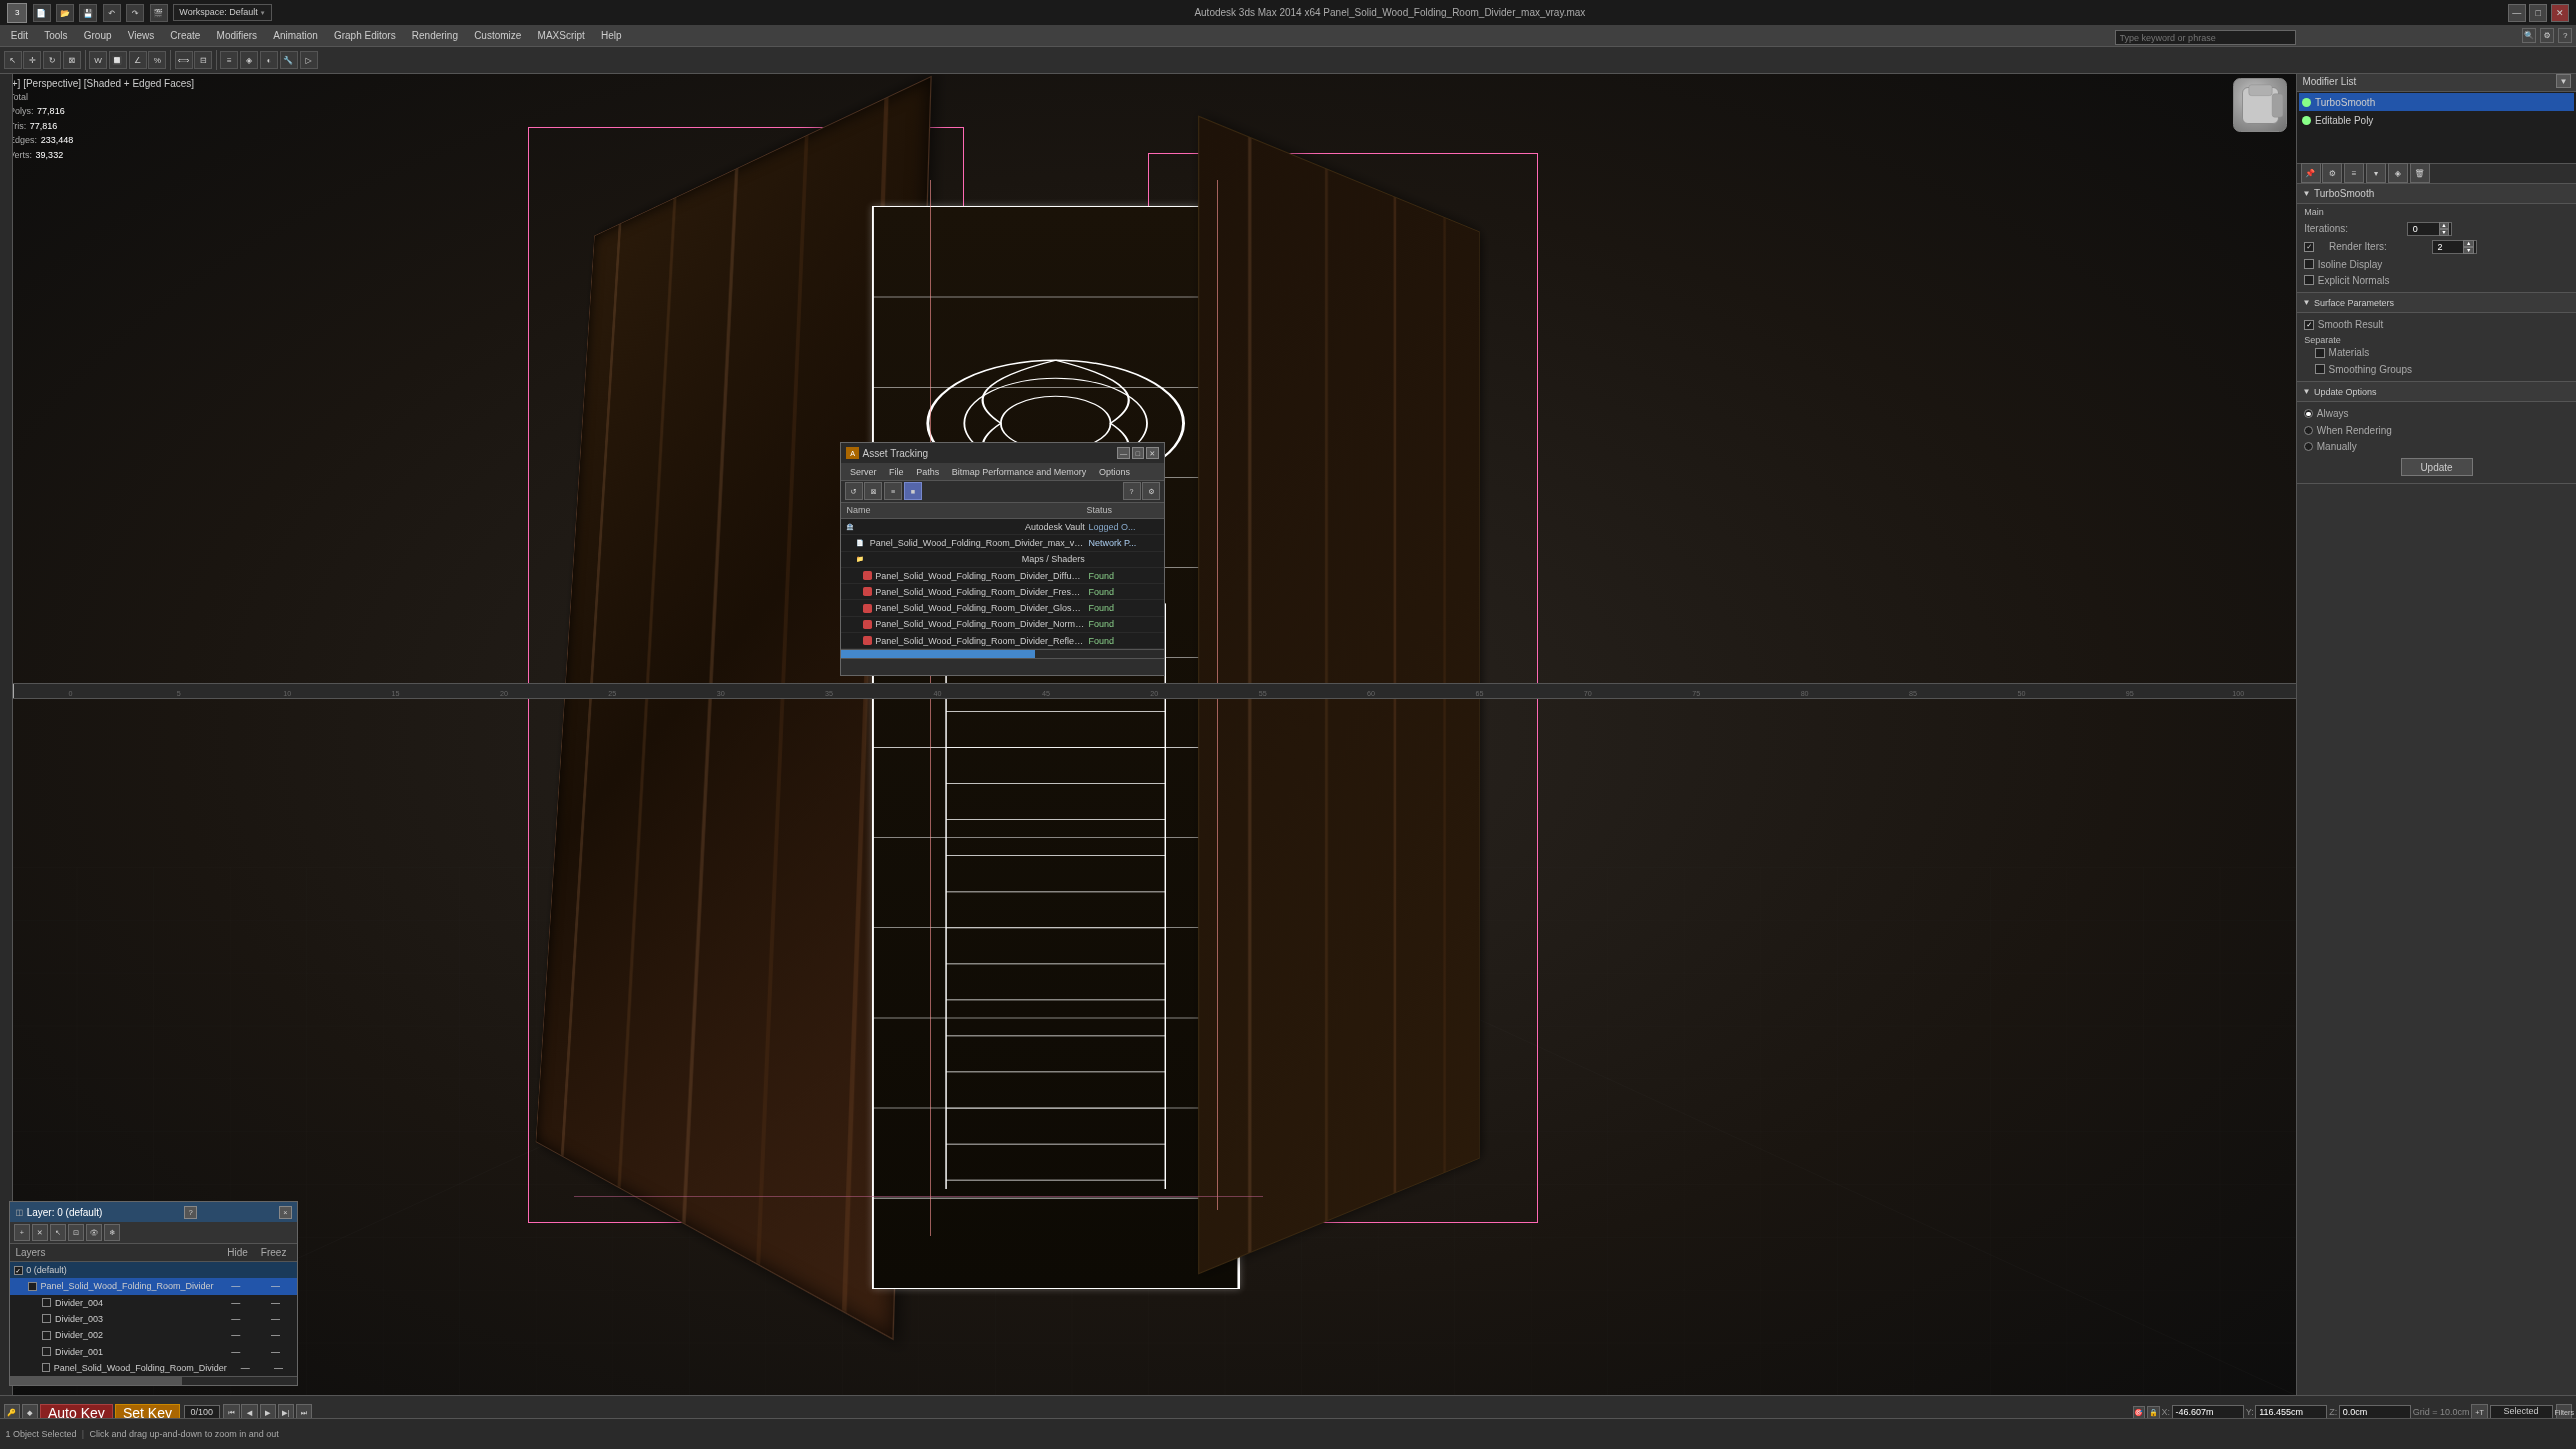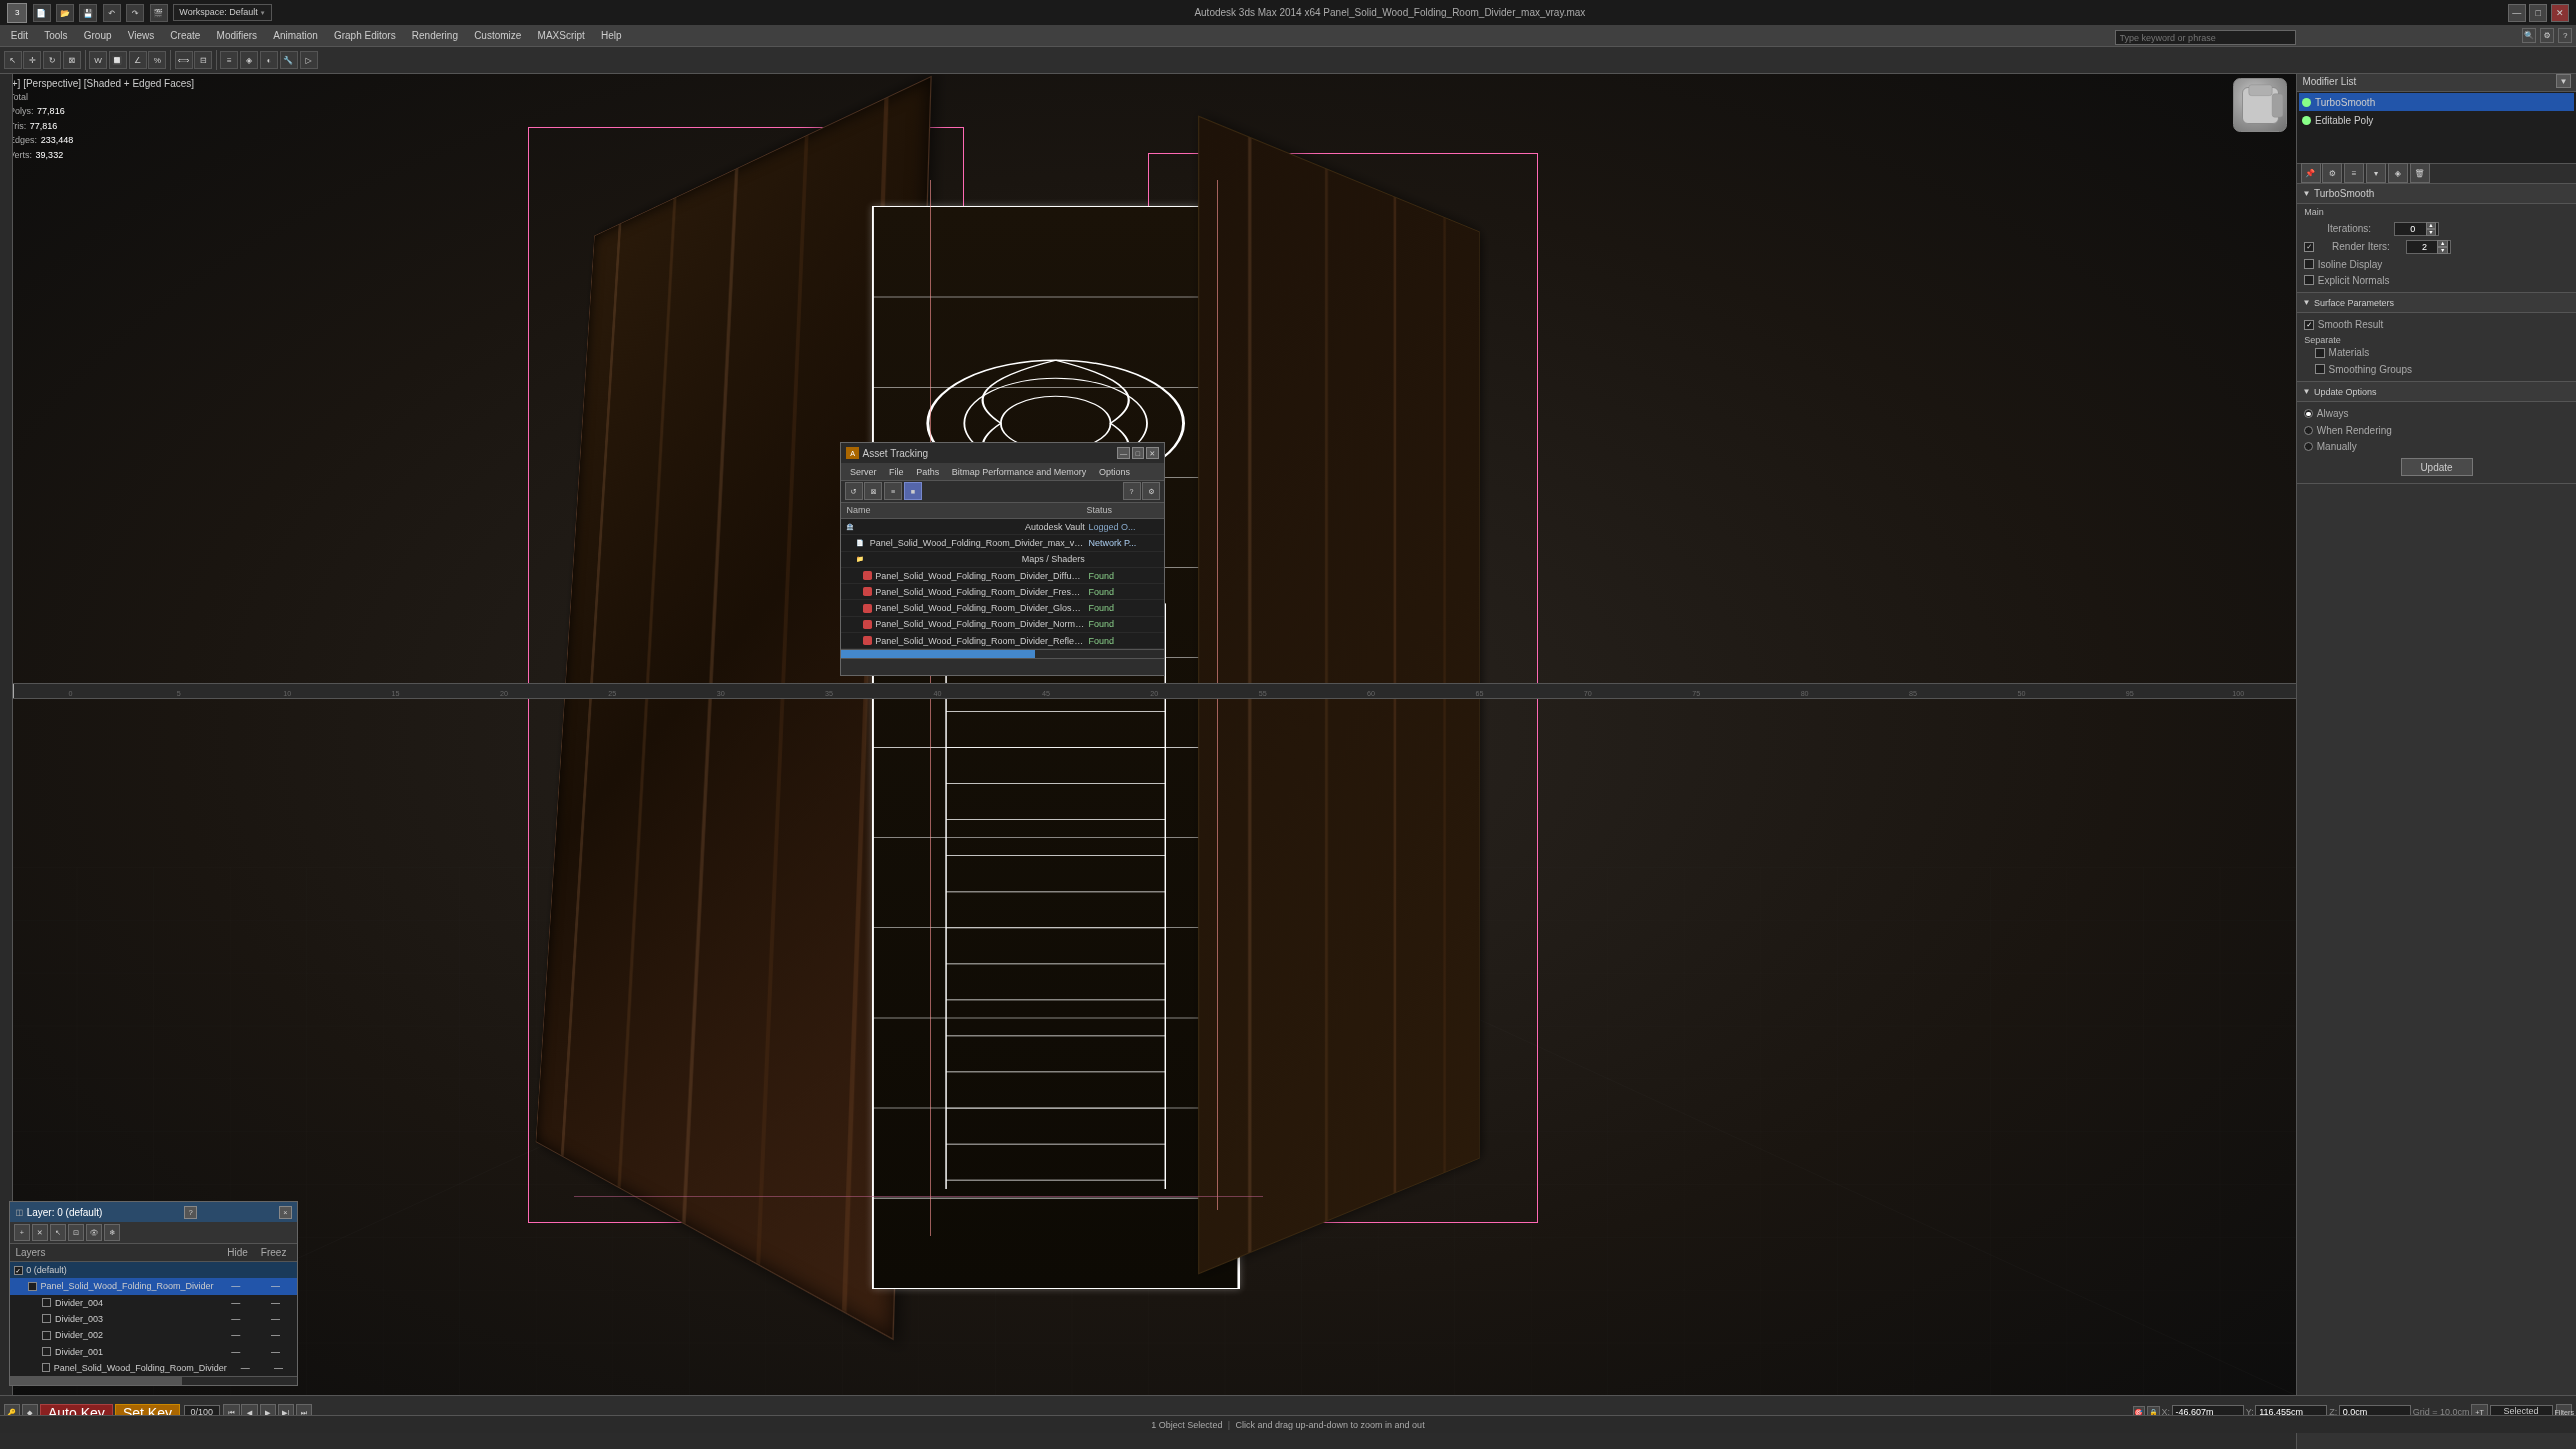--- a/index.html
+++ b/index.html
@@ -335,22 +335,21 @@
       font-size: 8.1px;
     }
     .section-content {
       padding: 3.6px 7.2px;
       border-bottom: 0.9px solid #555;
     }
     .prop-row {
       display: flex;
       align-items: center;
       height: 18px;
-      gap: 0;
-      text-align: center;
+      gap: 13px;
     }
     .prop-label {
       color: #aaa;
       font-size: 10px;
       width: 90px;
       flex-shrink: 0;
     }
     .prop-spinner {
       width: 45px;
       height: 14.4px;
@@ -675,32 +674,31 @@
     .time-mark {
       flex: 1;
       text-align: center;
       font-size: 7.2px;
       color: #666;
     }
 
     
     #status-bar {
       position: absolute;
-      bottom: 16px; left: 0; right: 0;
-      height: 18px;
+      bottom: 0; left: 0; right: 0;
+      height: 31px;
       background: #2a2a2a;
       border-top: 0.9px solid #555;
       display: flex;
       align-items: center;
       padding: 0 5.4px;
       gap: 5.4px;
       font-size: 9px;
       color: #aaa;
       z-index: 100;
-      justify-content: center;
     }
 
     
     #key-controls {
       position: absolute;
       bottom: 20px; left: 0; right: 0;
       height: 34px;
       background: #2e2e2e;
       border-top: 0.9px solid #555;
       display: flex;

